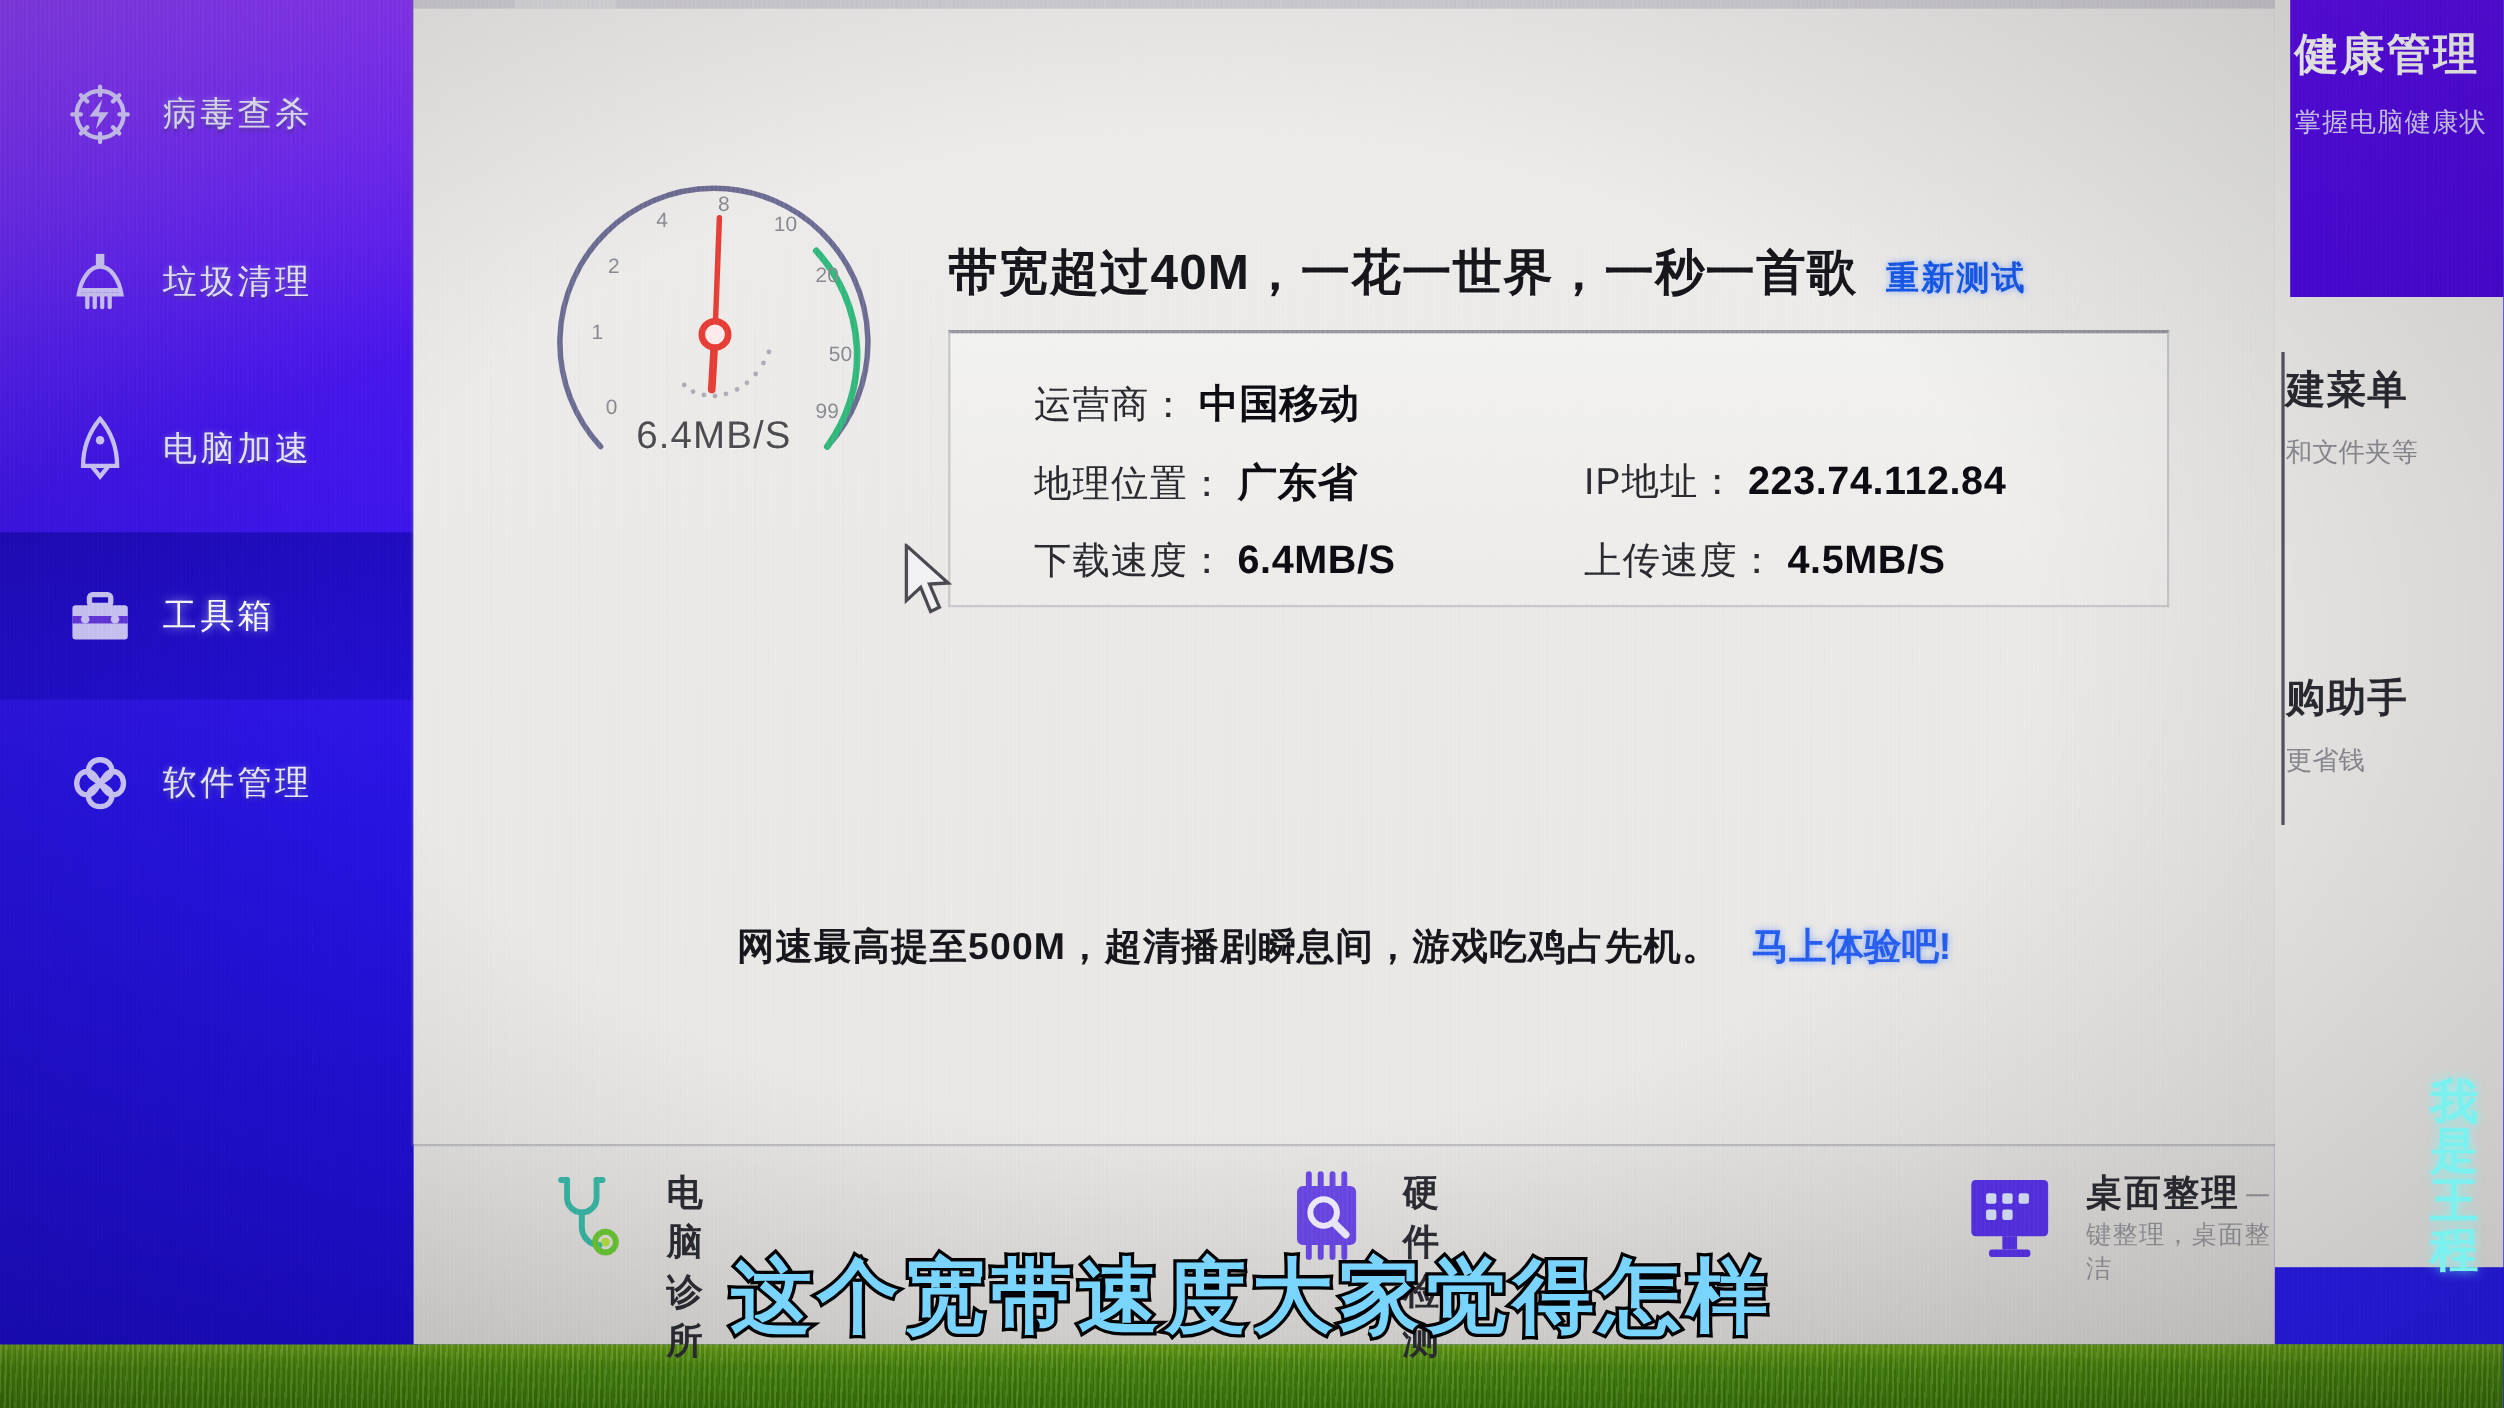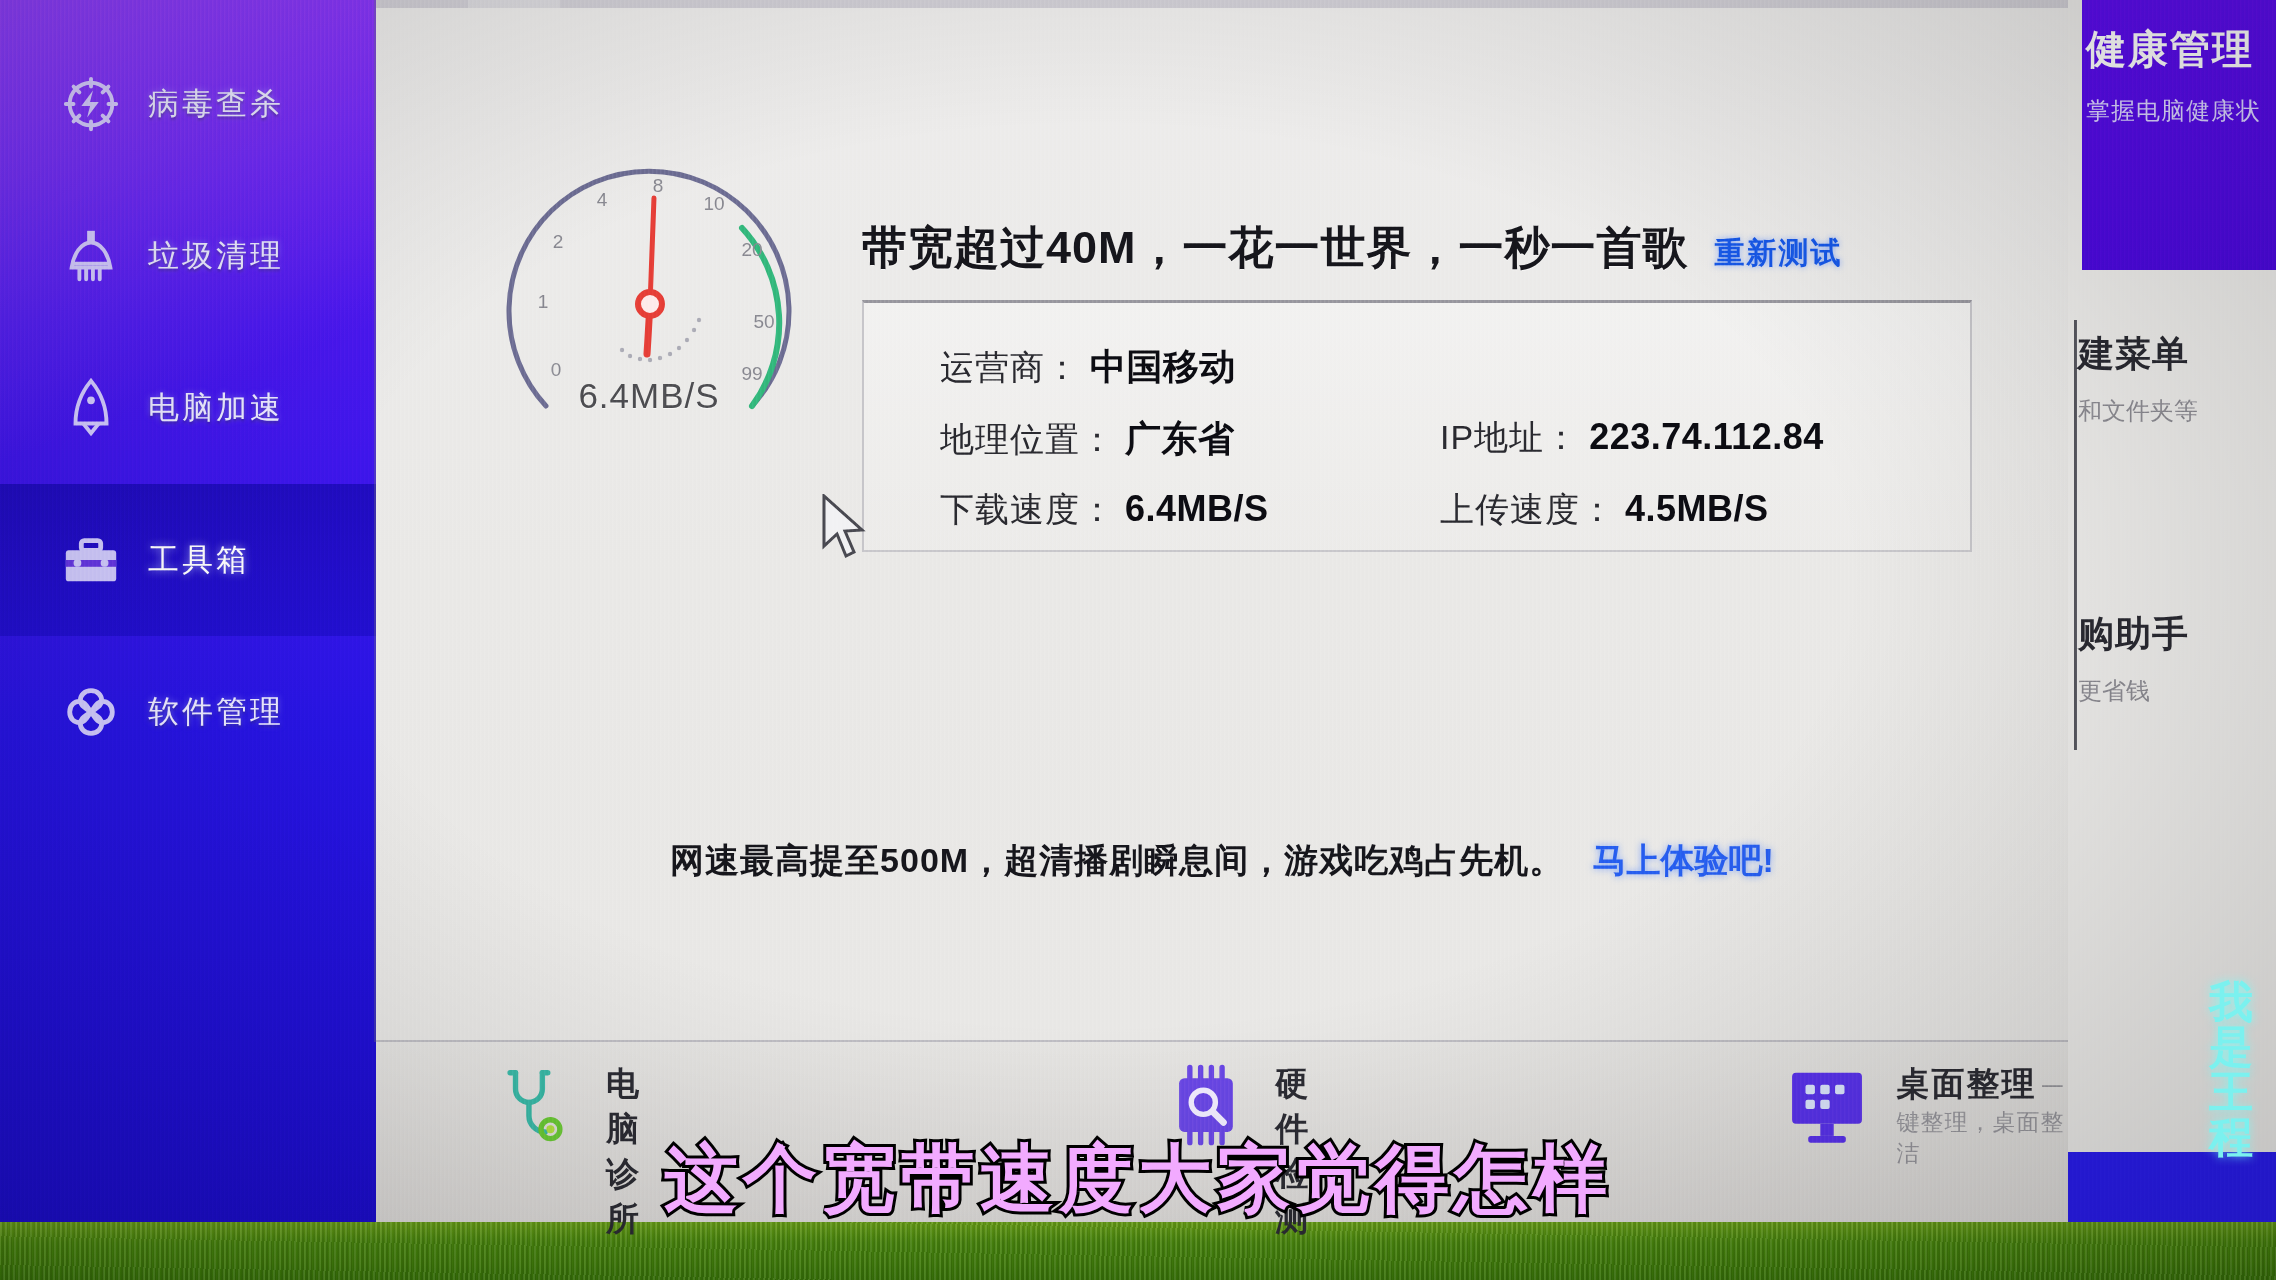--- a/index.html
+++ b/index.html
@@ -192,21 +192,21 @@
   }
   #watermark span{ display:block; }
 
   
   #cursor{ position:absolute; left:820px; top:494px; z-index:88; }
 
   
   #caption{
     position:absolute; left:0; top:1130px; width:2276px; z-index:96;
     text-align:center;
-    font-size:74px; font-weight:800; color:#f0abfc; letter-spacing:5px;
+    font-size:74px; font-weight:800; color:#7dd3fc; letter-spacing:5px;
     -webkit-text-stroke:6px #000;
     paint-order:stroke fill;
   }
 </style>
 </head>
 <body>
 
 <div id="screen">
 
   <div class="grass"></div>

